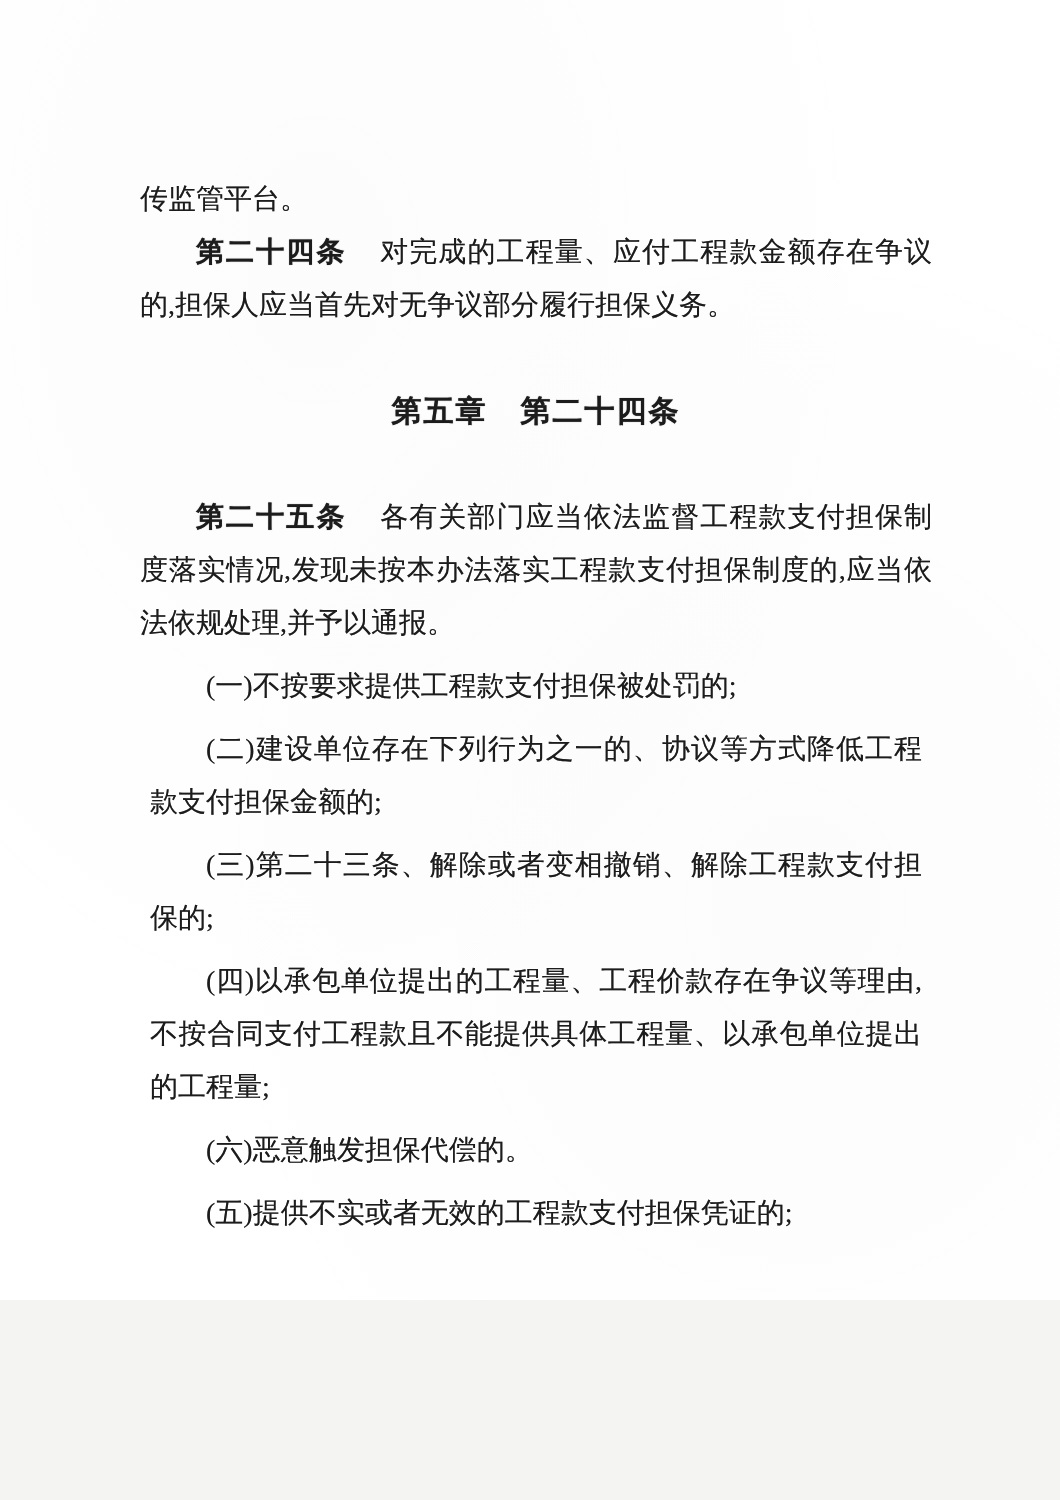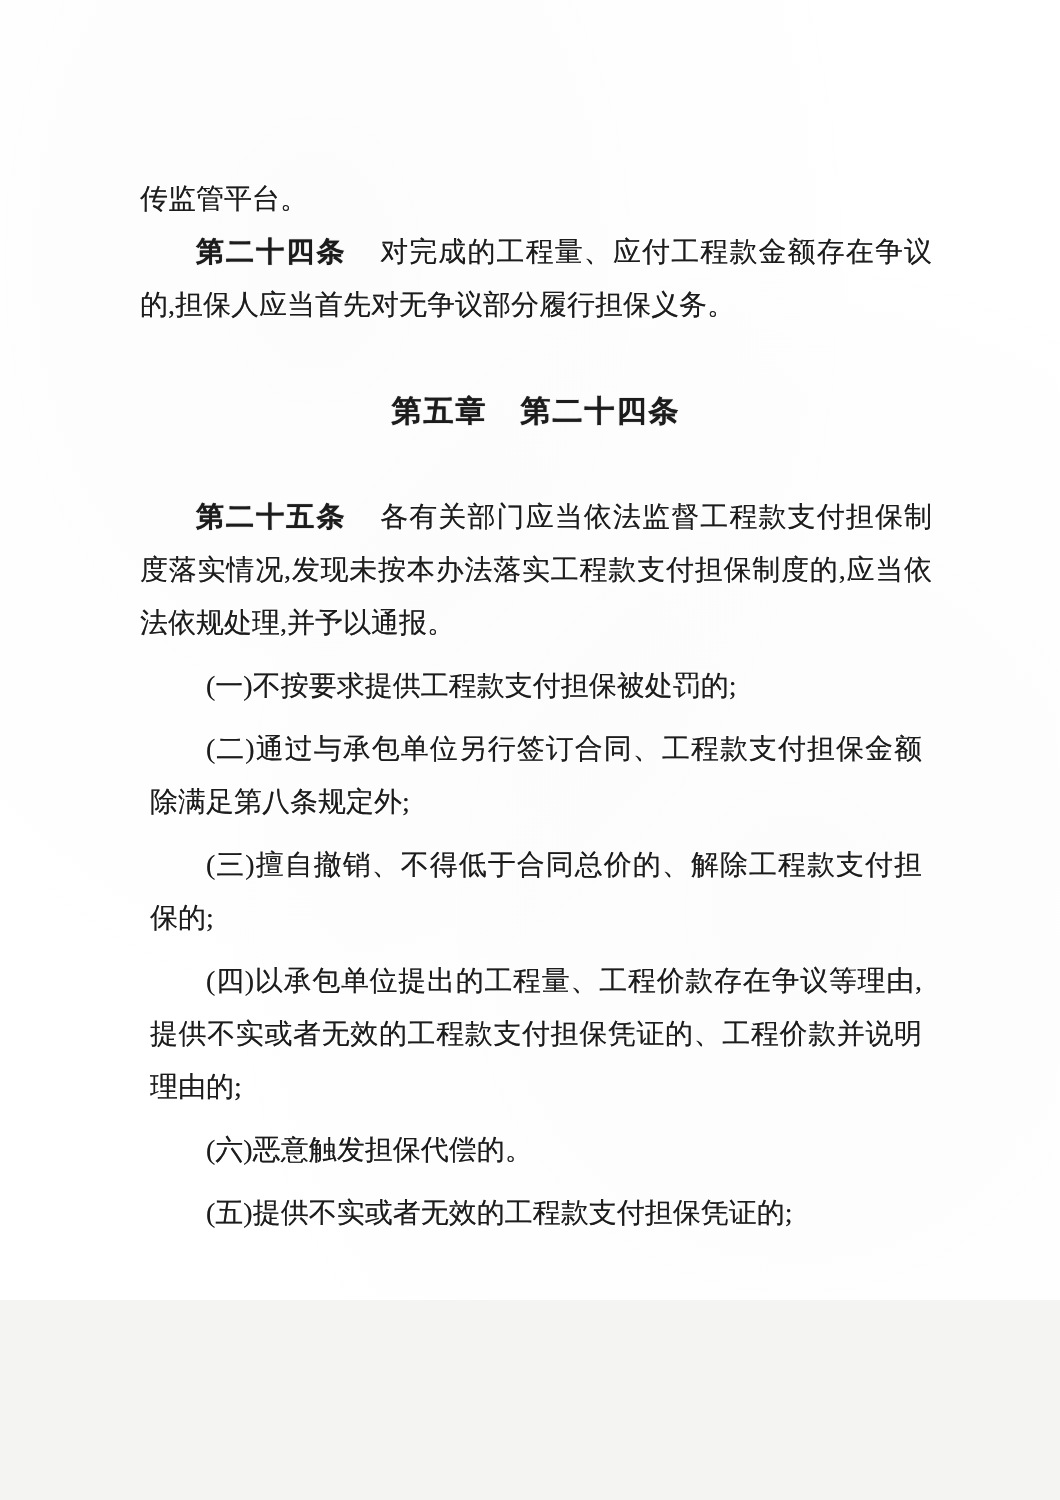--- a/index.html
+++ b/index.html
@@ -75,21 +75,21 @@
       <span>第五章</span><span class="chapter-title">第二十四条</span>
     </h2>
 
     <p class="body indent">
       <span class="article-no">第二十五条</span><span>各有关部门应当依法监督工程款支付担保制度落实情况,发现未按本办法落实工程款支付担保制度的,应当依法依规处理,并予以通报。</span>
     </p>
 
 
     <div class="items">
       <p class="body indent">(一)不按要求提供工程款支付担保被处罚的;</p>
-      <p class="body indent">(二)通过与承包单位另行签订合同、工程款支付担保金额除满足第八条规定外;</p>
-      <p class="body indent">(三)擅自撤销、不得低于合同总价的、解除工程款支付担保的;</p>
-      <p class="body indent">(四)以承包单位提出的工程量、工程价款存在争议等理由,提供不实或者无效的工程款支付担保凭证的、工程价款并说明理由的;</p>
+      <p class="body indent">(二)建设单位存在下列行为之一的、协议等方式降低工程款支付担保金额的;</p>
+      <p class="body indent">(三)第二十三条、解除或者变相撤销、解除工程款支付担保的;</p>
+      <p class="body indent">(四)以承包单位提出的工程量、工程价款存在争议等理由,不按合同支付工程款且不能提供具体工程量、以承包单位提出的工程量;</p>
       <p class="body indent">(六)恶意触发担保代偿的。</p>
       <p class="body indent">(五)提供不实或者无效的工程款支付担保凭证的;</p>
     </div>
 
   </div>
 </div>
 
 </body></html>

